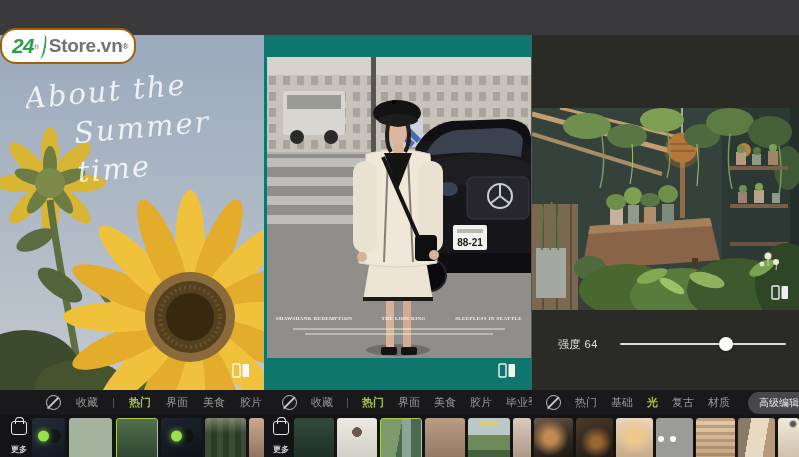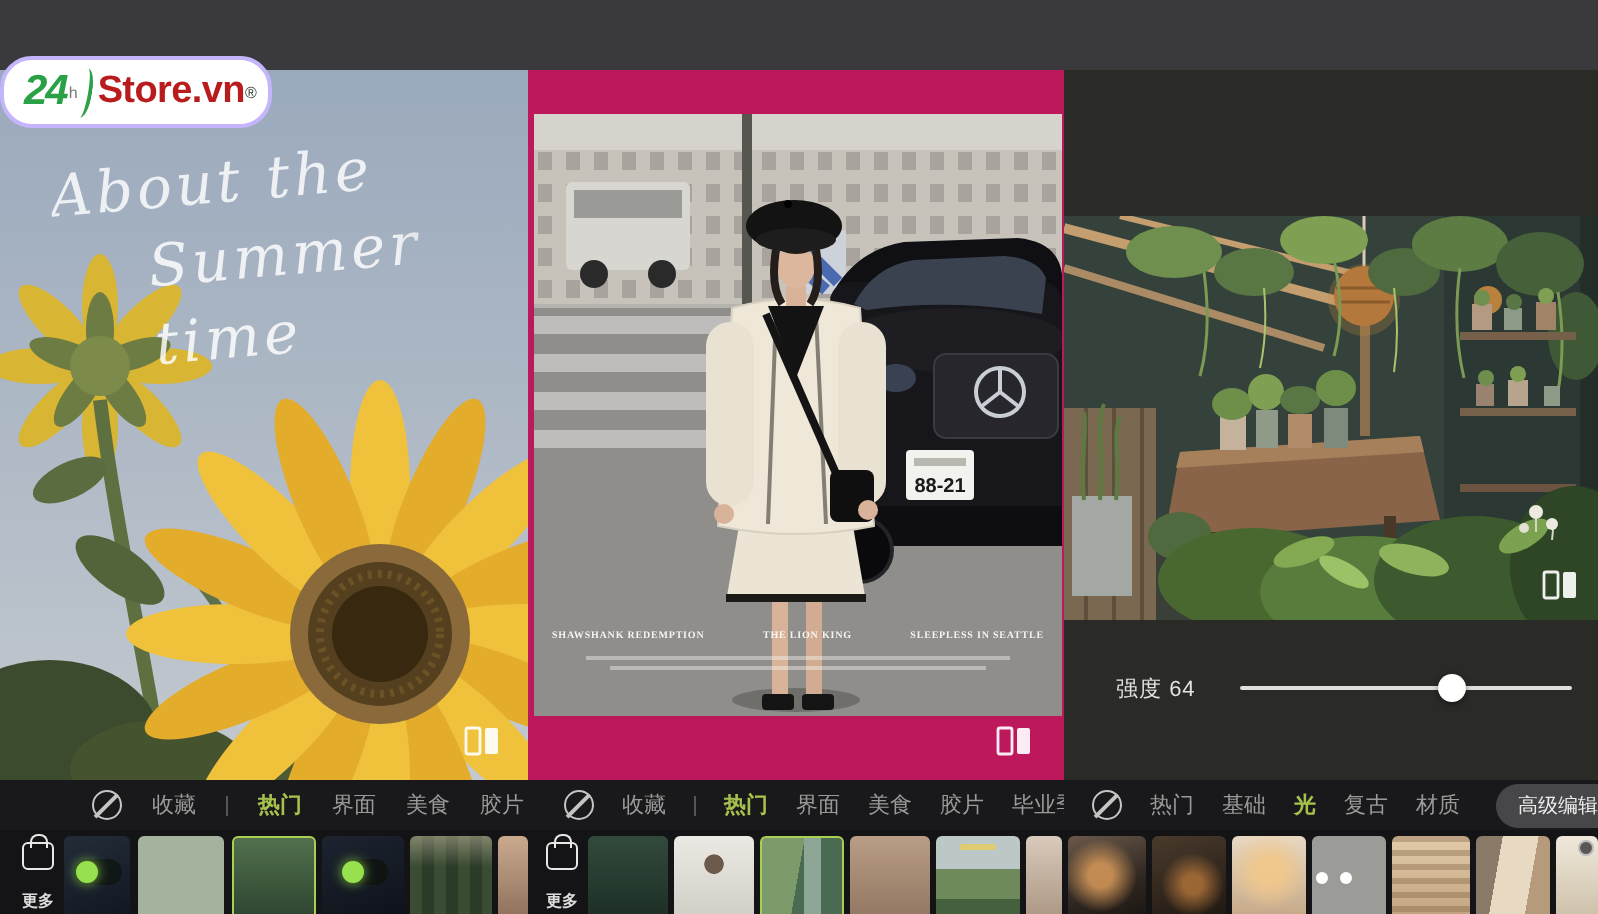--- a/index.html
+++ b/index.html
@@ -2,32 +2,32 @@
 <html><head>
 <meta charset="utf-8">
 <style>
   html,body{margin:0;padding:0;background:#222;}
   .stage{position:relative;width:799px;height:457px;overflow:hidden;background:#3a3a3c;
          font-family:"Liberation Sans", sans-serif; -webkit-font-smoothing:antialiased;}
   .stage *{box-sizing:border-box;}
 
   
   .logo{position:absolute;left:0;top:28px;width:136px;height:36px;background:#fff;
-        border:2px solid #c4b5fd;border-radius:16px;display:flex;align-items:center;
+        border:2px solid #a16207;border-radius:16px;display:flex;align-items:center;
         padding-left:10px;z-index:30;}
   .logo-24{font-style:italic;font-weight:900;font-size:21px;color:#2aa146;letter-spacing:-1px;}
   .logo-h{font-size:8px;color:#777;vertical-align:super;margin-left:1px;}
   .logo-arc{display:inline-block;width:8px;height:25px;border-right:2.5px solid #2aa146;
             border-radius:50%;margin:0 3px 0 -1px;transform:rotate(10deg);}
-  .logo-brand{font-weight:700;font-size:19px;color:#b91c1c;letter-spacing:-0.3px;}
+  .logo-brand{font-weight:700;font-size:19px;color:#737373;letter-spacing:-0.3px;}
   .logo-reg{font-size:8px;color:#2e3d33;vertical-align:super;}
 
   
   .photo-left{position:absolute;left:0;top:35px;width:264px;height:355px;overflow:hidden;background:#aab4c2;}
-  .mid-region{position:absolute;left:264px;top:35px;width:268px;height:355px;background:#be185d;padding-left:48px;}
+  .mid-region{position:absolute;left:264px;top:35px;width:268px;height:355px;background:#0f766e;padding-left:48px;}
   .photo-mid{position:absolute;left:3px;top:22px;width:264px;height:301px;overflow:hidden;background:#9b9995;}
   .right-region{position:absolute;left:532px;top:35px;width:267px;height:355px;background:#2a2a27;}
   .photo-right{position:absolute;left:0;top:73px;width:267px;height:202px;overflow:hidden;background:#35423b;}
 
   
   .script-text{position:absolute;left:28px;top:34px;right:0;transform:rotate(-5deg);
     font-family:"DejaVu Serif", serif;font-style:italic;font-size:29px;line-height:1.35;
     color:rgba(255,255,255,.82);letter-spacing:2px;pointer-events:none;
     -webkit-mask-image:linear-gradient(90deg,#000 72%,transparent 99%);
     mask-image:linear-gradient(90deg,#000 72%,transparent 99%);}

